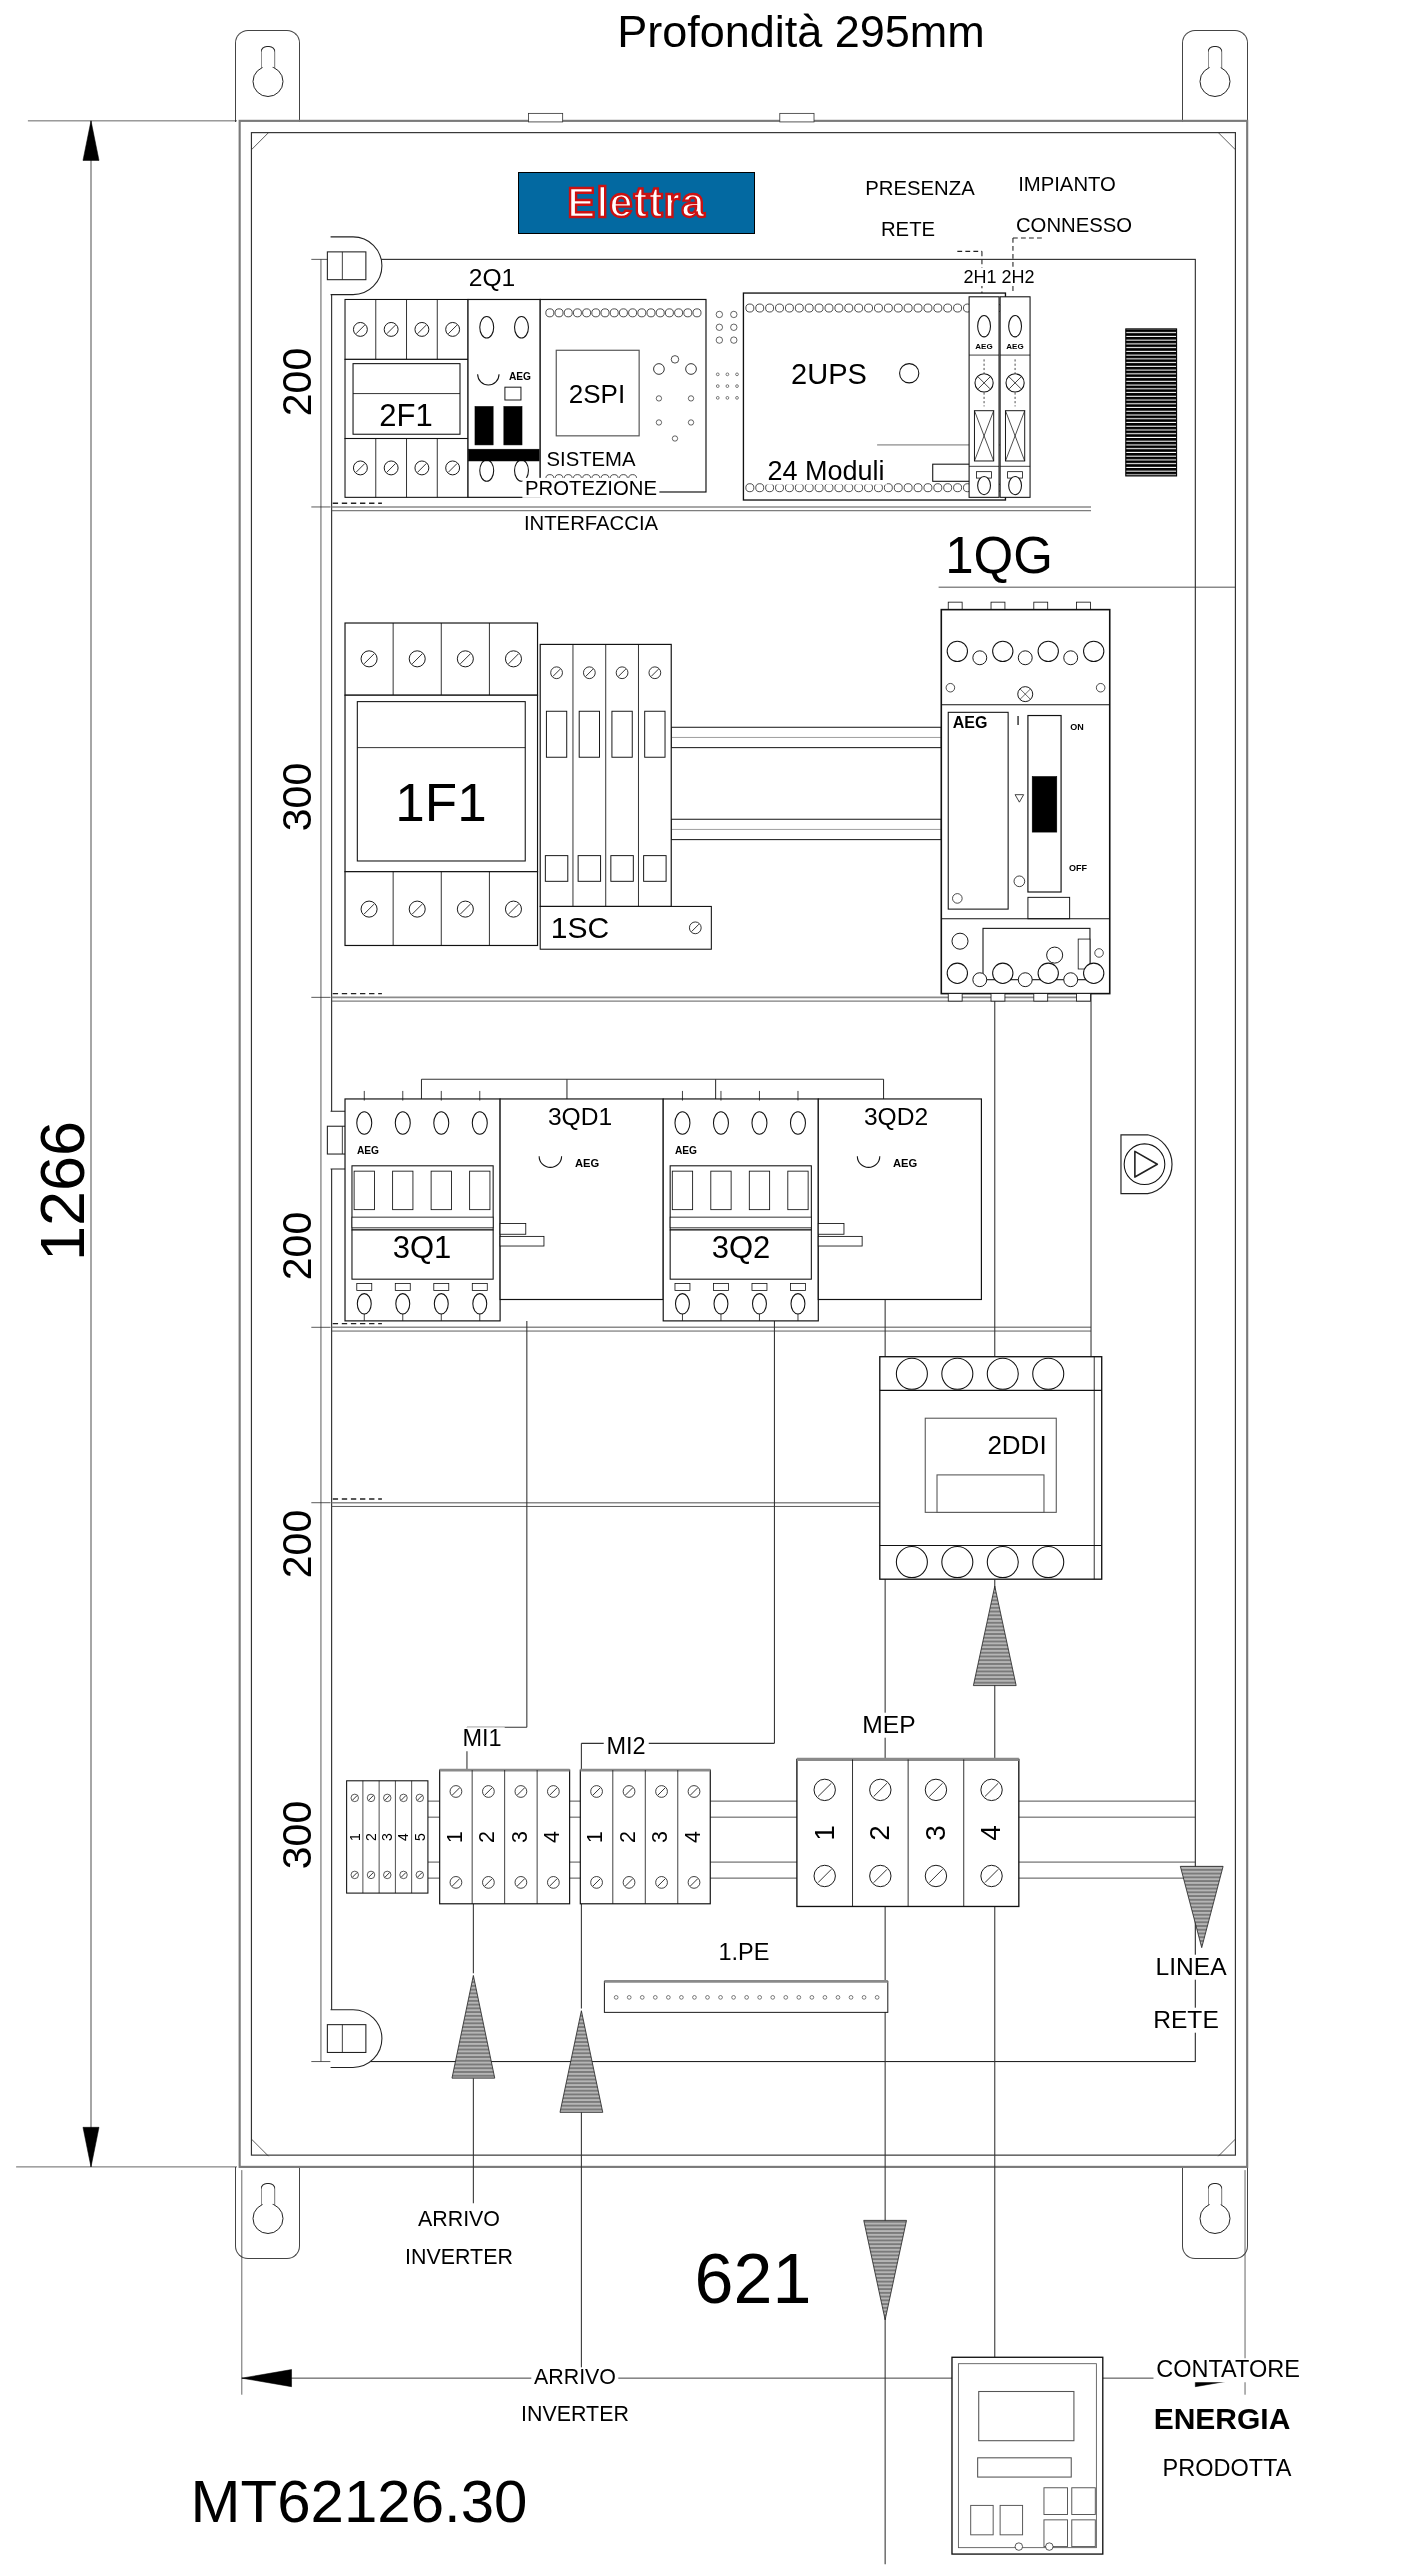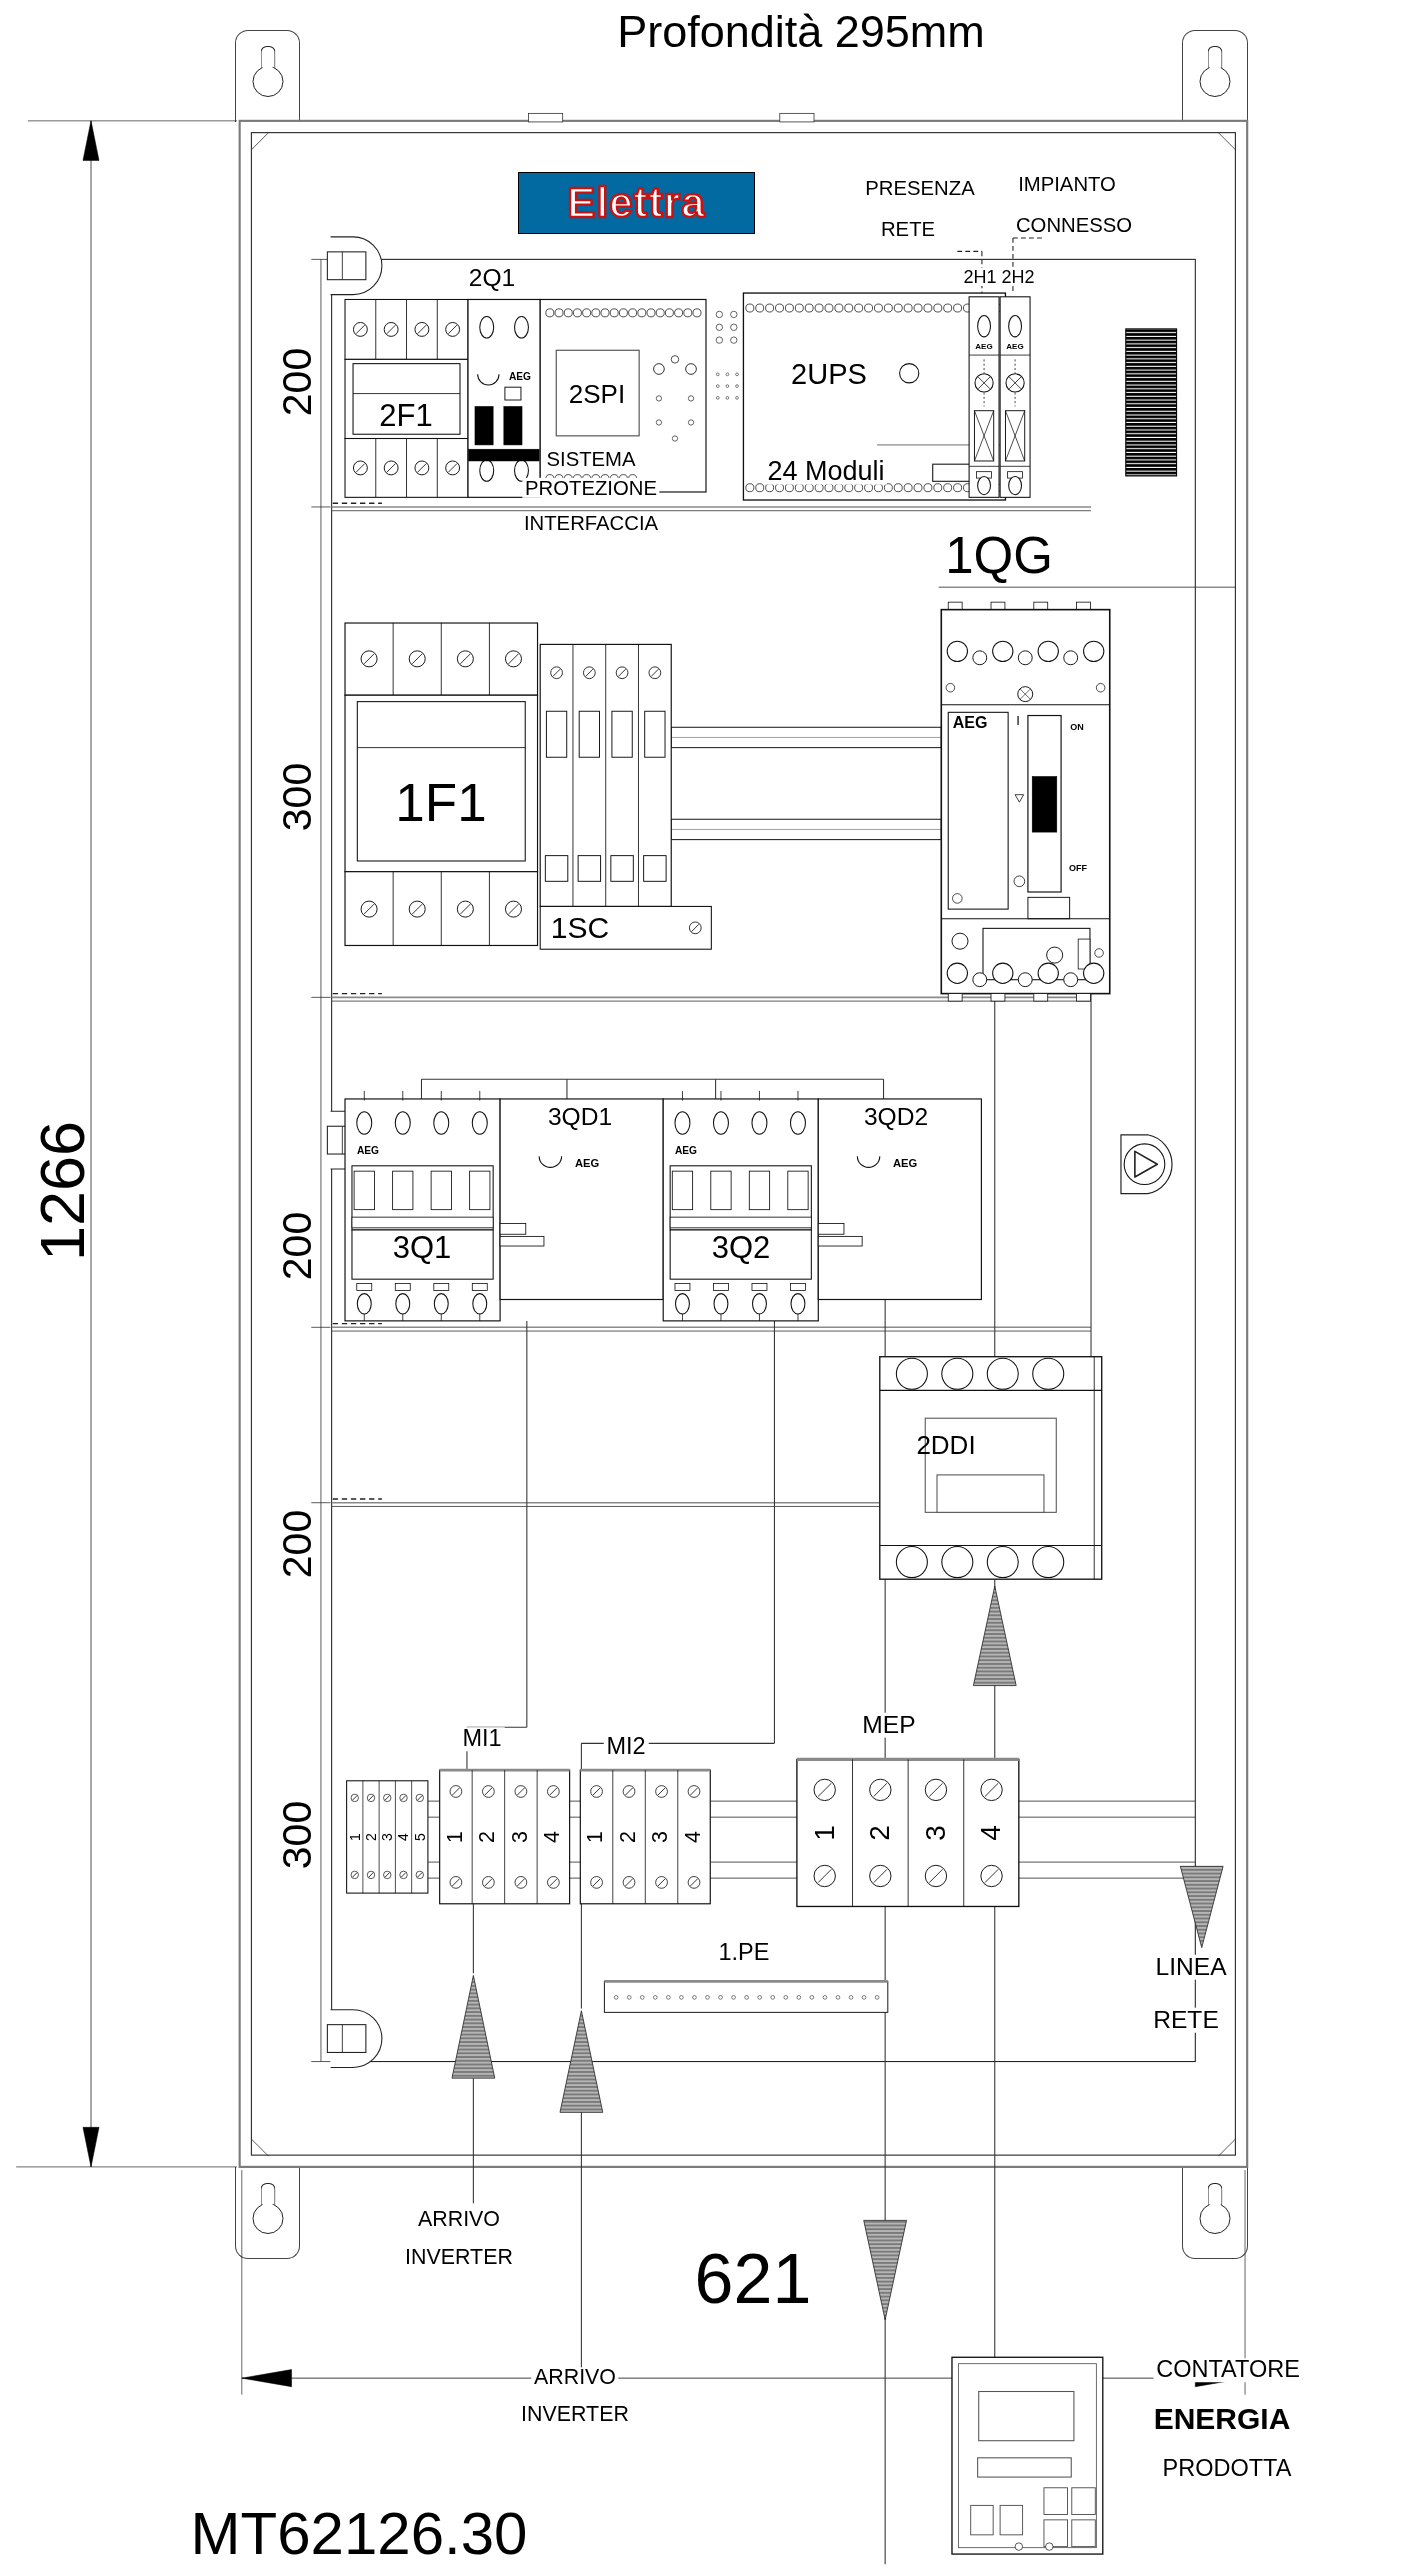--- a/index.html
+++ b/index.html
@@ -652,36 +652,36 @@
 
   <div class="lbl" style="left:580px;top:1117px;font-size:24.6px;">3QD1</div>
   <div class="lbl" style="left:896px;top:1117px;font-size:24.6px;">3QD2</div>
   <div class="lbl b nobg" style="left:368px;top:1151px;font-size:10.2px;">AEG</div>
   <div class="lbl b nobg" style="left:587px;top:1164px;font-size:11.2px;">AEG</div>
   <div class="lbl b nobg" style="left:686px;top:1151px;font-size:10.2px;">AEG</div>
   <div class="lbl b nobg" style="left:905px;top:1164px;font-size:11.2px;">AEG</div>
   <div class="lbl nobg" style="left:422px;top:1247px;font-size:31px;">3Q1</div>
   <div class="lbl nobg" style="left:741px;top:1247px;font-size:31px;">3Q2</div>
 
-  <div class="lbl nobg" style="left:946px;top:1445px;font-size:26px;">2DDI</div>
+  <div class="lbl nobg" style="left:1017px;top:1445px;font-size:26px;">2DDI</div>
   <div class="lbl" style="left:482px;top:1739px;font-size:23.5px;">MI1</div>
   <div class="lbl" style="left:626px;top:1747px;font-size:23.5px;">MI2</div>
   <div class="lbl" style="left:889px;top:1725px;font-size:24.6px;">MEP</div>
   <div class="lbl" style="left:744px;top:1953px;font-size:23.5px;">1.PE</div>
 
   <div class="lbl" style="left:1191px;top:1967px;font-size:24.6px;">LINEA</div>
   <div class="lbl" style="left:1186px;top:2020px;font-size:24.6px;">RETE</div>
   <div class="lbl" style="left:459px;top:2220px;font-size:21.4px;">ARRIVO</div>
   <div class="lbl" style="left:459px;top:2258px;font-size:21.4px;">INVERTER</div>
   <div class="lbl" style="left:575px;top:2378px;font-size:21.4px;">ARRIVO</div>
   <div class="lbl" style="left:575px;top:2415px;font-size:21.4px;">INVERTER</div>
   <div class="lbl" style="left:1228px;top:2370px;font-size:23.5px;">CONTATORE</div>
   <div class="lbl" style="left:1222px;top:2419px;font-size:30px;font-weight:bold;">ENERGIA</div>
   <div class="lbl" style="left:1227px;top:2469px;font-size:23.5px;">PRODOTTA</div>
-  <div class="lbl" style="left:359px;top:2502px;font-size:60px;margin-top:32px;">MT62126.30</div>
+  <div class="lbl" style="left:359px;top:2502px;font-size:60px;">MT62126.30</div>
 
   <div class="lbl rot nobg" style="left:62px;top:1191px;font-size:63px;">1266</div>
   <div class="lbl nobg" style="left:753px;top:2279px;font-size:70px;">621</div>
   <div class="lbl rot nobg" style="left:297px;top:382px;font-size:41px;">200</div>
   <div class="lbl rot nobg" style="left:297px;top:797px;font-size:41px;">300</div>
   <div class="lbl rot nobg" style="left:297px;top:1246px;font-size:41px;">200</div>
   <div class="lbl rot nobg" style="left:297px;top:1544px;font-size:41px;">200</div>
   <div class="lbl rot nobg" style="left:297px;top:1835px;font-size:41px;">300</div>
 
   <div id="digits">

